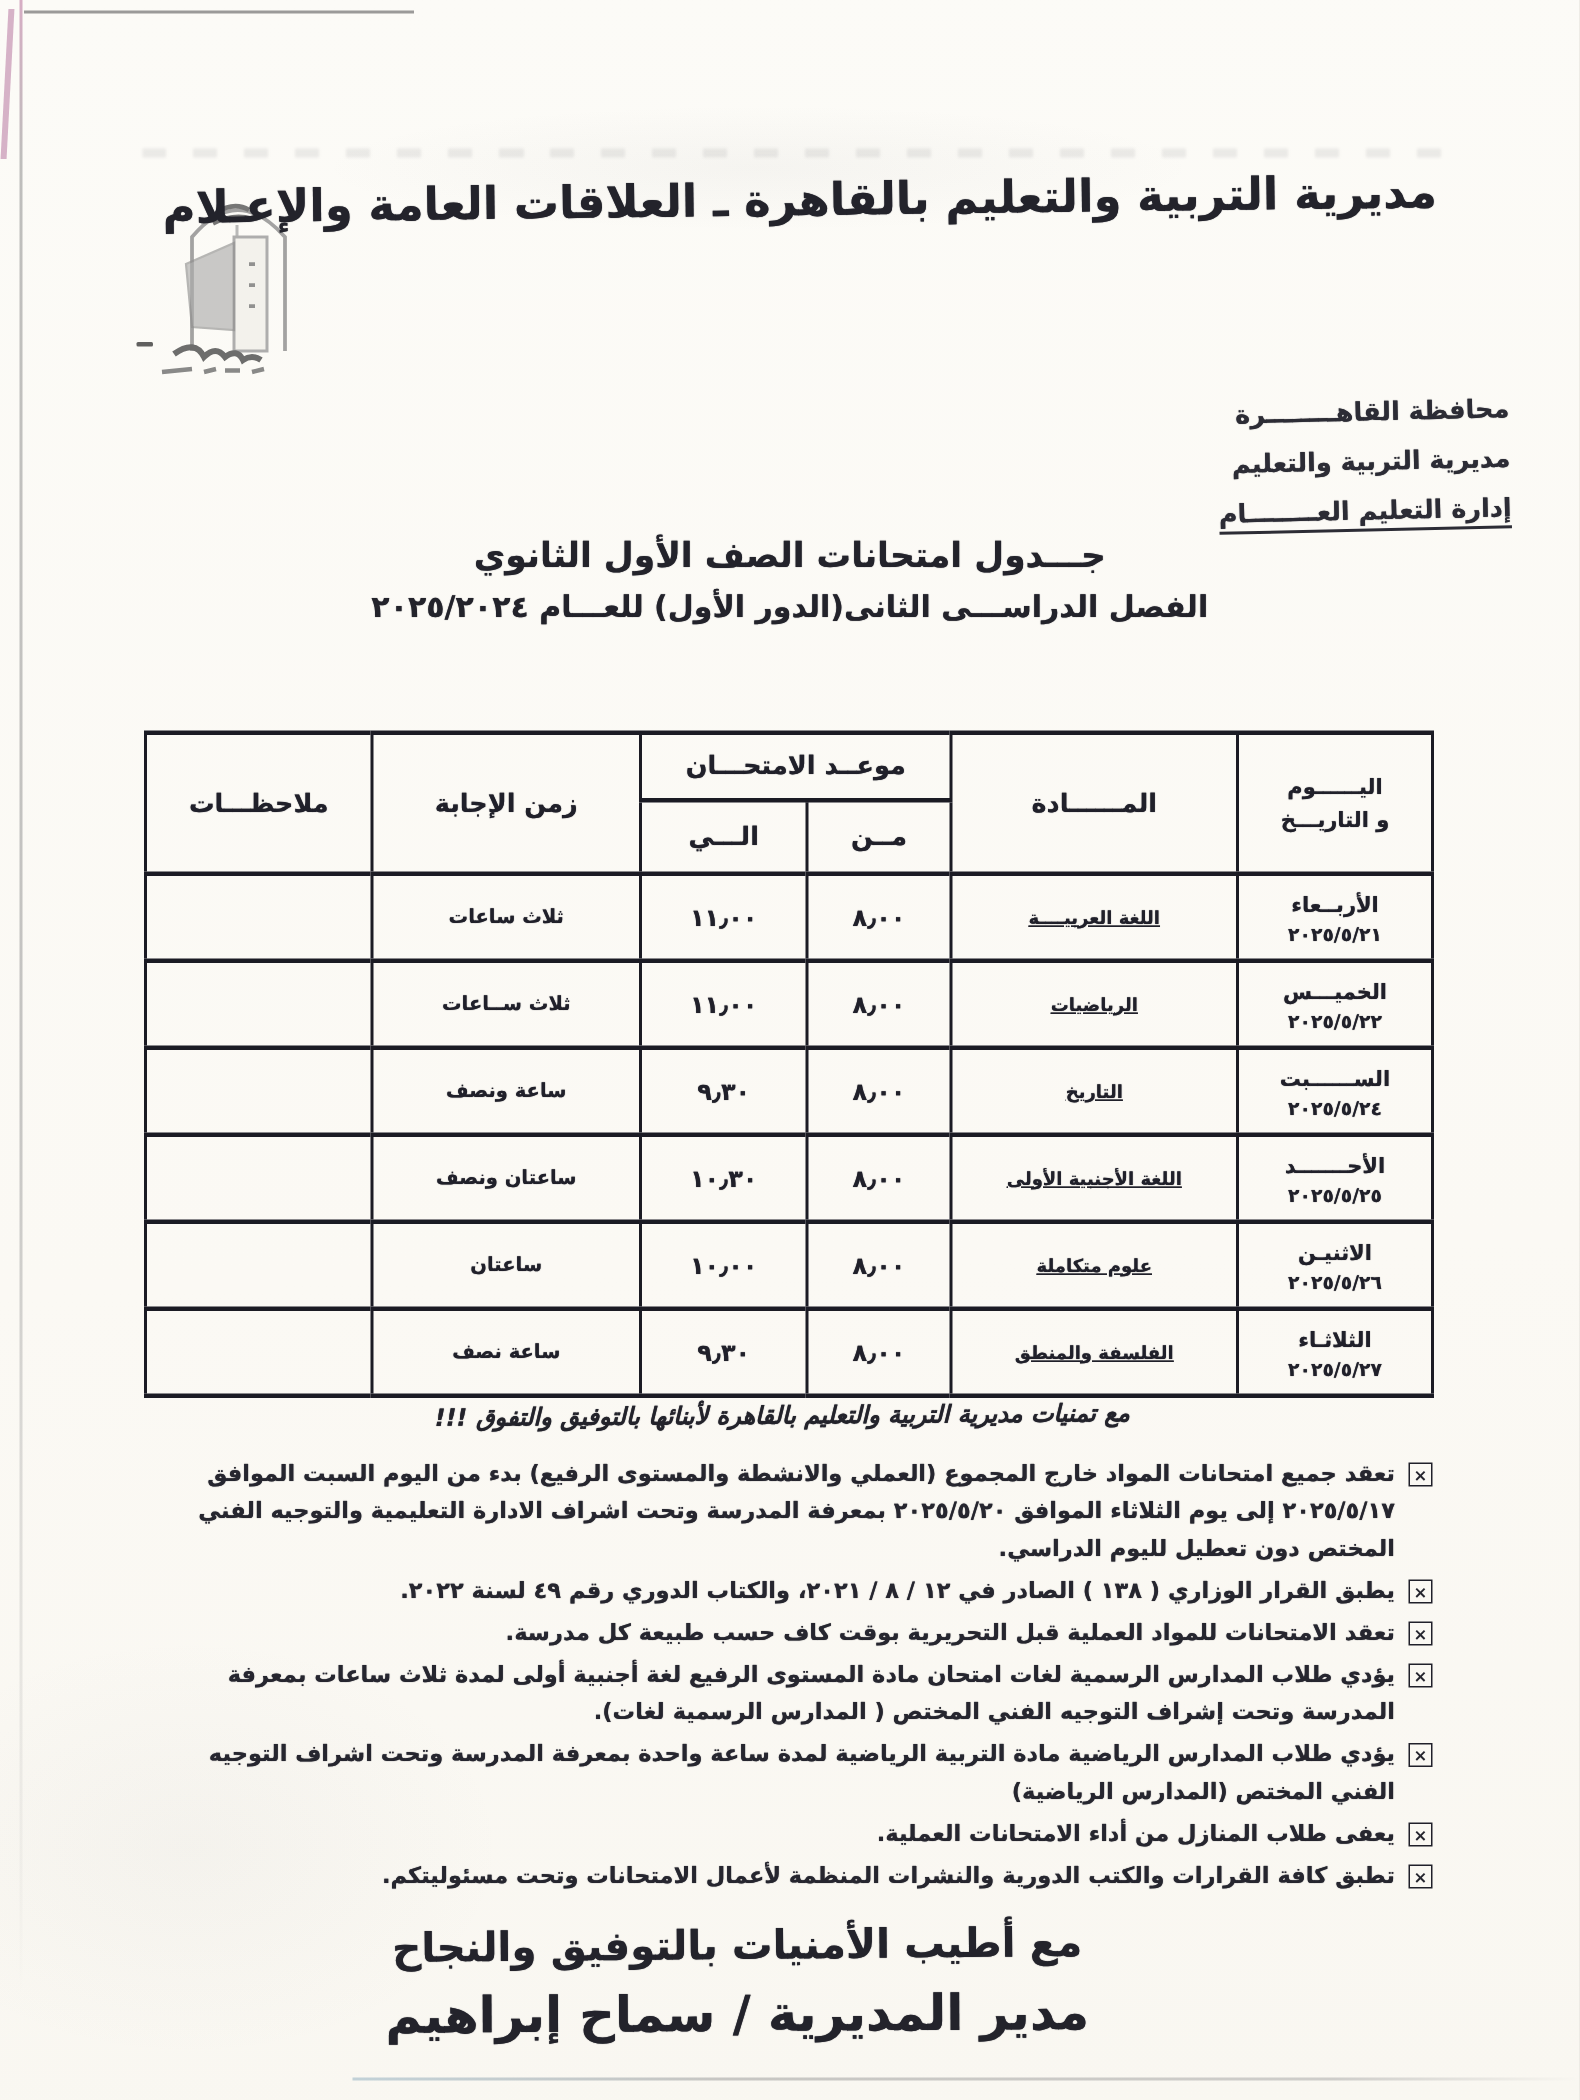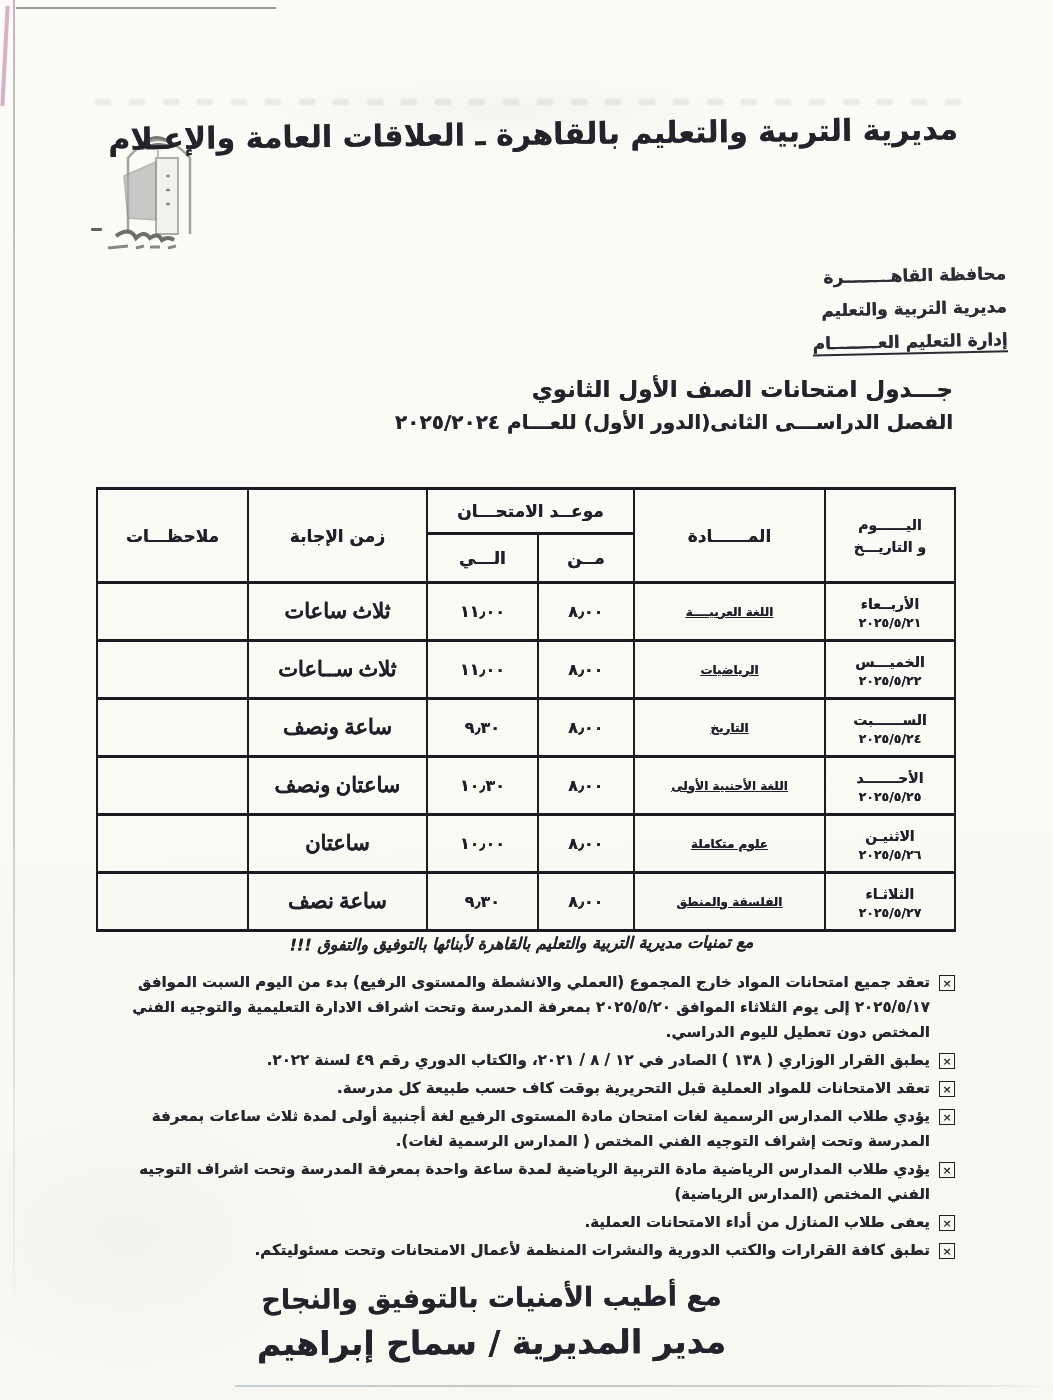--- a/index.html
+++ b/index.html
@@ -41,21 +41,21 @@
 
   
   .org-block{
     position:absolute;top:260px;right:46px;width:250px;
     font-size:17px;font-weight:bold;line-height:33px;text-align:right;
     transform:rotate(-1.3deg);color:#2c2c35;
   }
   .org-underline{border-bottom:2px solid #2c2c35;padding-bottom:1px;}
 
   
-  .title-block{position:absolute;top:376px;left:100px;right:100px;text-align:right;font-weight:bold;}
+  .title-block{position:absolute;top:358px;left:100px;right:100px;text-align:center;font-weight:bold;}
   .t1{font-size:23px;margin:0 0 8px 0;}
   .t2{font-size:20px;margin:0 0 9px 0;}
   .t3{font-size:20px;margin:0;}
 
   
   table.exam{
     position:absolute;top:487px;right:97px;width:858px;
     border-collapse:collapse;table-layout:fixed;
     font-weight:bold;color:#20202a;
   }
@@ -67,21 +67,21 @@
   }
   col.c-day{width:130px;} col.c-sub{width:191px;} col.c-from{width:96px;}
   col.c-to{width:111px;} col.c-dur{width:179px;} col.c-rem{width:151px;}
   tr.h1 th{height:38px;font-size:17px;}
   tr.h2 th{height:42px;font-size:17px;}
   tr.drow{height:58px;}
   .day{display:block;font-size:14px;line-height:22px;}
   .date{display:block;font-size:12.5px;line-height:16px;}
   td.subject{font-size:12px;text-decoration:underline;}
   td.time{font-size:16px;}
-  td.duration{font-size:21px;font-family:Liberation Serif, serif;}
+  td.duration{font-size:13px;}
 
   
   .tagline{
     position:absolute;top:934px;left:110px;right:120px;text-align:center;
     font-size:16px;font-weight:bold;font-style:italic;transform:rotate(-0.4deg);
   }
 
   
   .notes{position:absolute;top:970px;right:98px;left:92px;}
   .note{display:flex;gap:9px;align-items:flex-start;margin-bottom:3px;

